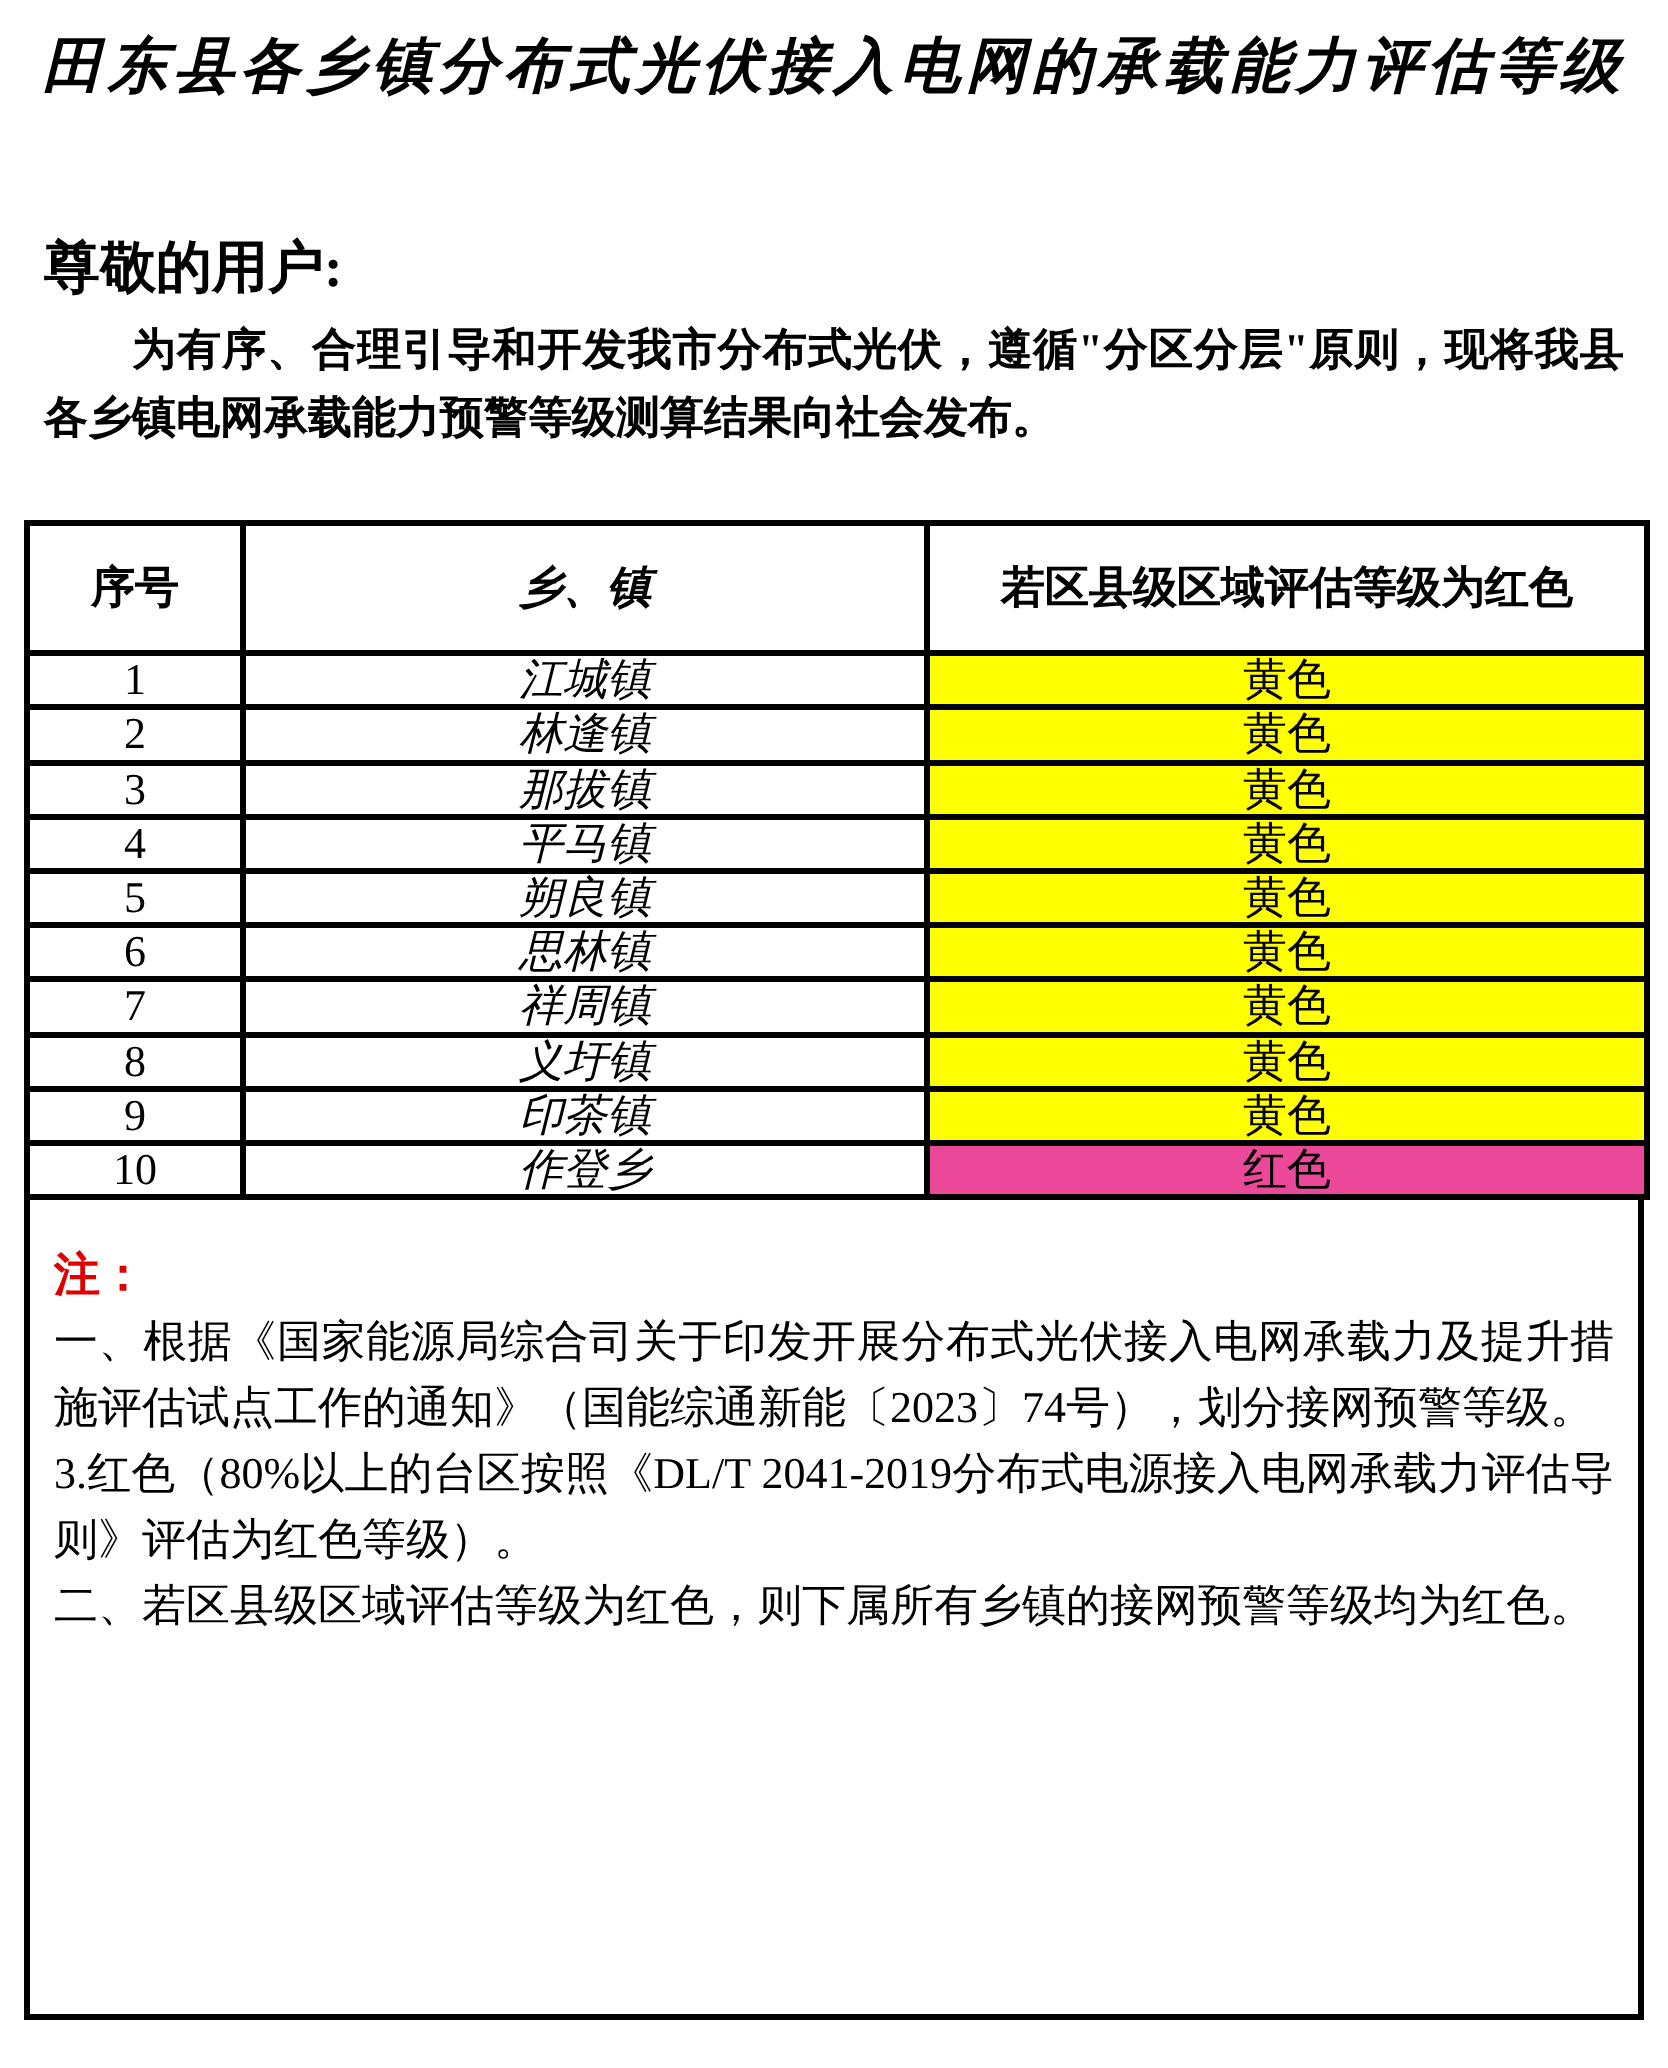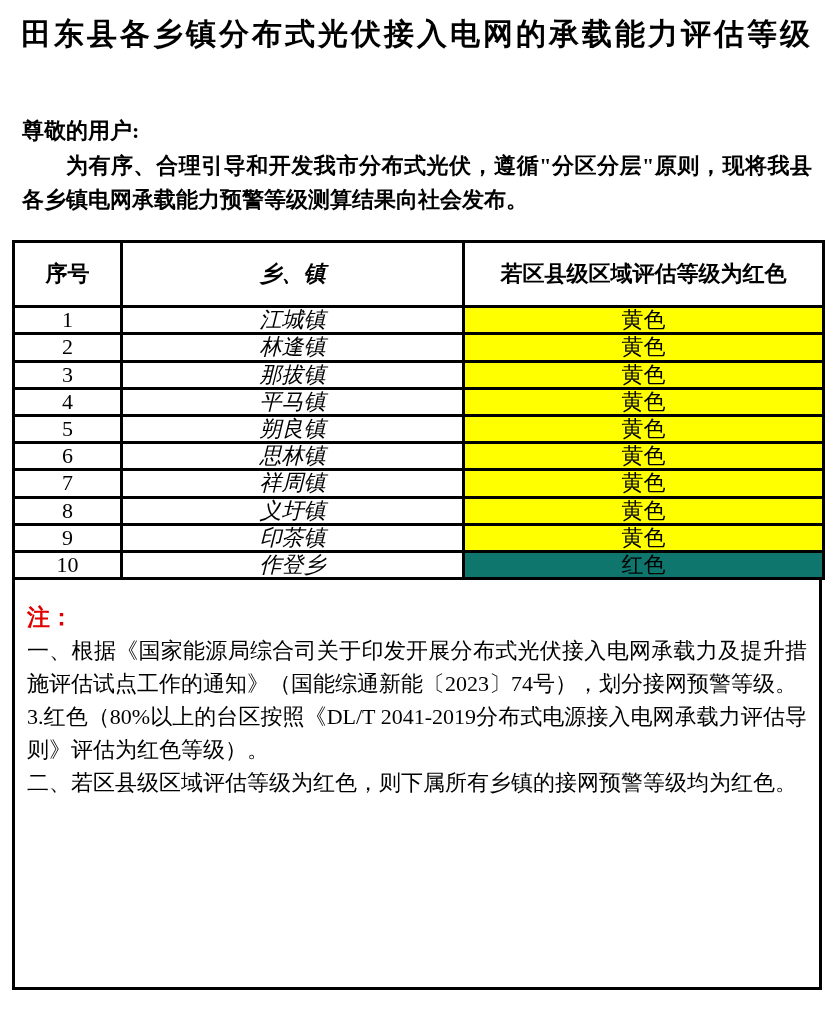--- a/index.html
+++ b/index.html
@@ -9,38 +9,39 @@
     font-family:"Liberation Serif","DejaVu Serif",serif;
     color:#000;
   }
   .doc-title {
     margin-top:16px;
     text-align:center;
     font-size:30px;
     font-weight:bold;
     letter-spacing:3px;
     line-height:1.2;
+    font-style:italic;
   }
   .greeting {
     margin:62px 22px 0 22px;
-    font-size:22px;
+    font-size:28px;
     font-weight:bold;
     line-height:1.5;
   }
   .intro {
     margin:2px 22px 0 22px;
     font-size:22px;
     font-weight:bold;
     text-indent:2em;
     line-height:1.55;
     text-align:justify;
   }
   .grade-table {
     width:810px;
-    margin:23px 12px 0 12px;
+    margin:34px 12px 0 12px;
     border-collapse:collapse;
     table-layout:fixed;
   }
   .grade-table th, .grade-table td {
     border:3px solid #000;
     text-align:center;
     vertical-align:middle;
     overflow:hidden;
   }
   .grade-table th {
@@ -135,21 +136,21 @@
         <td class="col-stat" style="background: rgb(255, 255, 0);">黄色</td>
       </tr>
       <tr>
         <td class="col-no">9</td>
         <td class="col-town">印茶镇</td>
         <td class="col-stat" style="background: rgb(255, 255, 0);">黄色</td>
       </tr>
       <tr>
         <td class="col-no">10</td>
         <td class="col-town">作登乡</td>
-        <td class="col-stat" style="background: #0f766e;">红色</td>
+        <td class="col-stat" style="background: #ec4899;">红色</td>
       </tr>
     </tbody>
 </table>
 
 <div class="notes-box">
   <p class="note-label" style="color: rgb(224, 0, 0);">注：</p>
   <p class="note-line">一、根据《国家能源局综合司关于印发开展分布式光伏接入电网承载力及提升措施评估试点工作的通知》（国能综通新能〔2023〕74号），划分接网预警等级。</p>
   <p class="note-line">3.红色（80%以上的台区按照《DL/T 2041-2019分布式电源接入电网承载力评估导则》评估为红色等级）。</p>
   <p class="note-line">二、若区县级区域评估等级为红色，则下属所有乡镇的接网预警等级均为红色。</p>
 </div>

